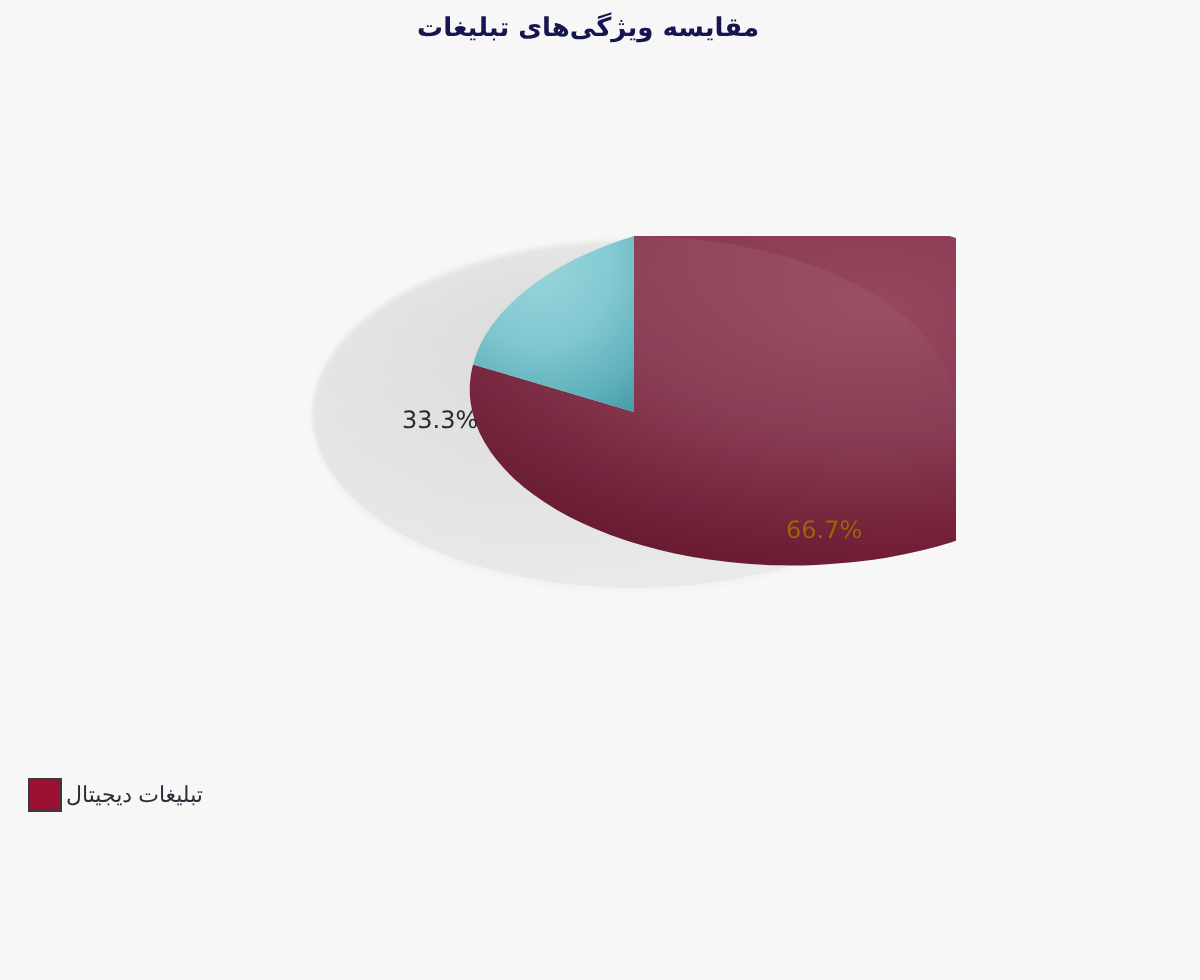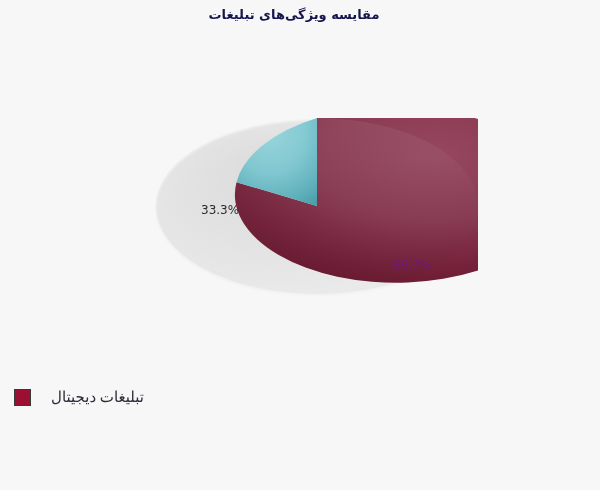--- a/index.html
+++ b/index.html
@@ -121,25 +121,25 @@
   }
   .legend-swatch {
     width: 17px;
     height: 17px;
     box-sizing: border-box;
     border: 1px solid #3a3a3a;
     flex: 0 0 auto;
   }
   .legend-label {
     direction: rtl;
-    font-family: Liberation Serif, serif;
-    font-size: 15px;
+    font-family: Liberation Sans, sans-serif;
+    font-size: 11px;
     color: #2c2c3a;
     margin-right: 6px;
-    margin-left: 20px;
+    margin-left: 2px;
     white-space: nowrap;
   }
 </style>
 </head>
 <body>
 
 <div id="stage" style="background: rgb(247, 247, 247);">
 
   <div class="chart-title" style="color: rgb(21, 21, 79);">مقایسه ویژگی‌های تبلیغات</div>
 
@@ -172,21 +172,21 @@
         <path fill="url(#gradMaroon)" d="M 161 88 L 161 0 A 161 88 0 1 1 80.5 64.2 Z"></path>
 
         <path fill="url(#gradTeal)" d="M 161 88 L 80.5 64.2 A 161 88 0 0 1 161 0 Z"></path>
 
         <ellipse cx="161" cy="88" rx="161" ry="88" fill="url(#rimFade)" opacity="0.35"></ellipse>
       </svg>
     </div>
 
     <div class="slice-label teal-label" style="color: rgb(42, 42, 51);">33.3%</div>
 
-    <div class="slice-label maroon-label" style="color: #701a75;">66.7%</div>
+    <div class="slice-label maroon-label" style="color: #a16207;">66.7%</div>
 
     <div class="ghost-label"></div>
   </div>
 
   <div class="legend">
 
     <div class="legend-item">
       <span class="legend-swatch" style="background:#9b1032"></span>
       <span class="legend-label">تبلیغات دیجیتال</span>
     </div>

